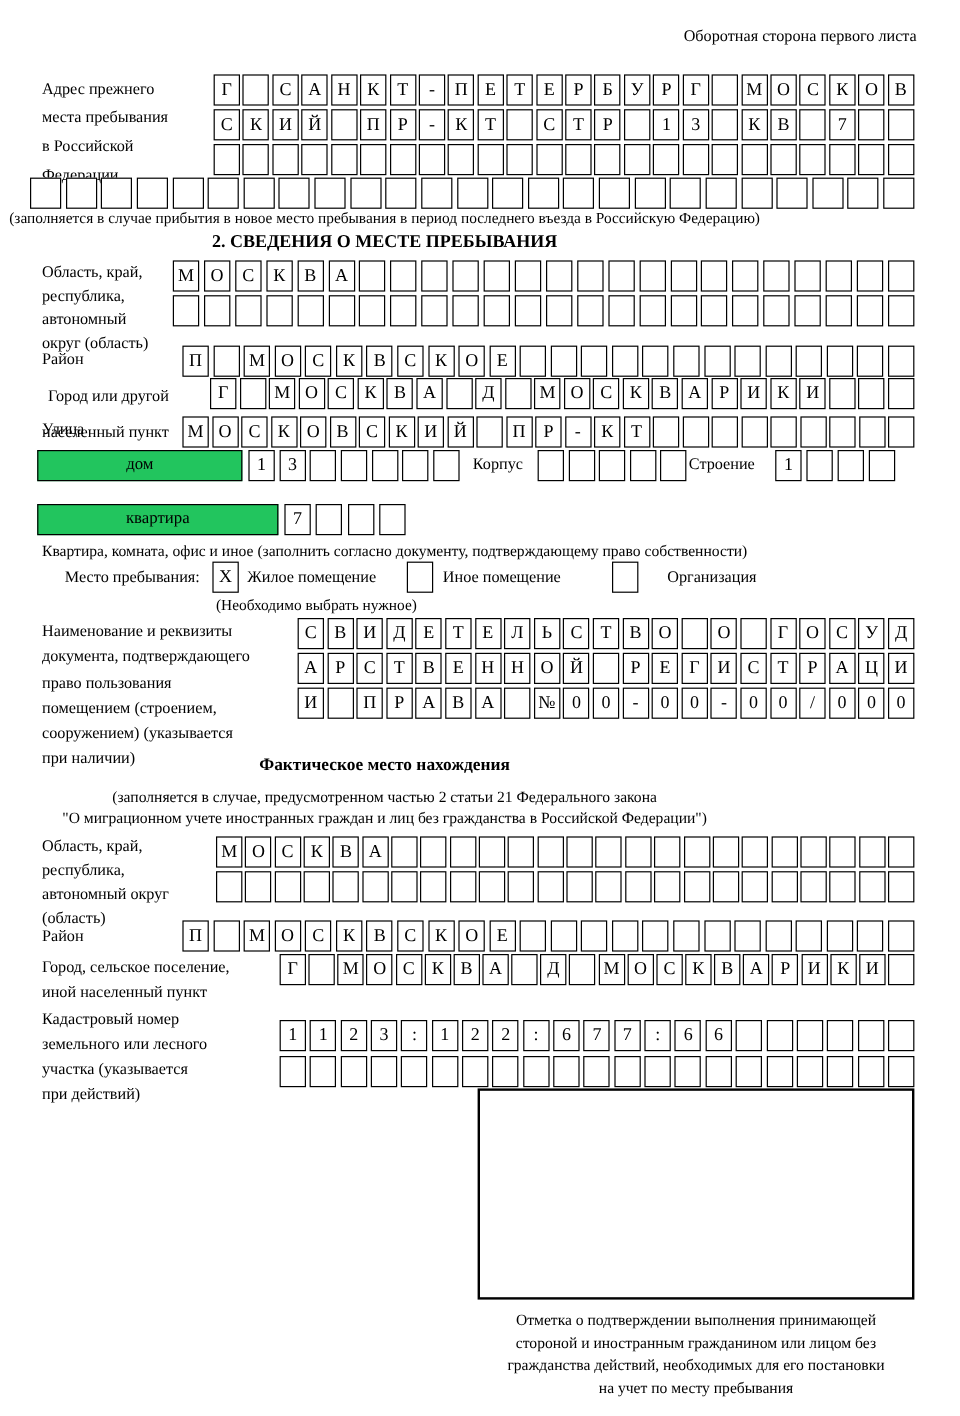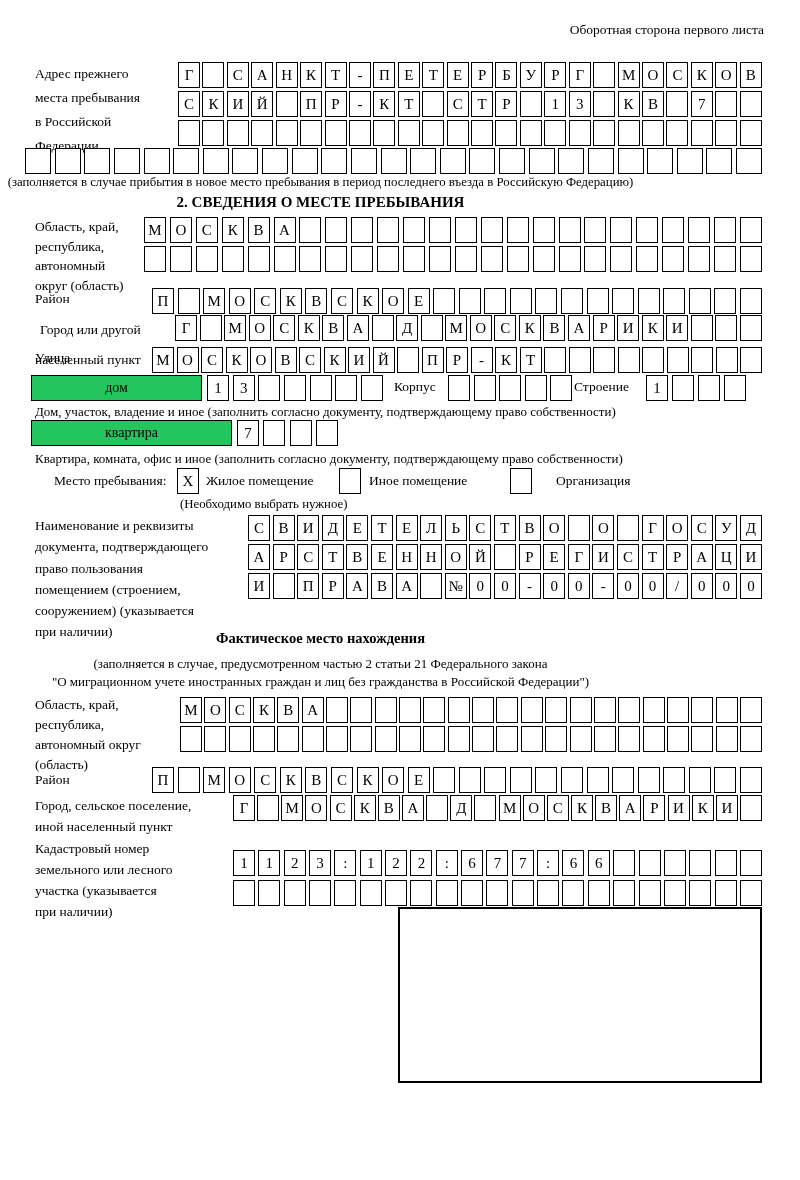--- a/index.html
+++ b/index.html
@@ -305,21 +305,20 @@
       <div class="cell"></div>
       <div class="cell"></div>
     </div>
   <div class="lbl" style="left:574px;top:379px;">Строение</div>
   <div class="cellrow" style="left:646px;top:375px;width:100px;">
       <div class="cell">1</div>
       <div class="cell"></div>
       <div class="cell"></div>
       <div class="cell"></div>
     </div>
-  <div class="note" style="left:35px;top:404px;font-size:13px;">Дом, участок, владение и иное (заполнить согласно документу, подтверждающему право собственности)</div>
 
   <div class="labelbox" style="left:31px;top:420px;width:201px;">квартира</div>
   <div class="cellrow" style="left:237px;top:420px;width:101px;">
       <div class="cell">7</div>
       <div class="cell"></div>
       <div class="cell"></div>
       <div class="cell"></div>
     </div>
   <div class="note" style="left:35px;top:451px;font-size:13px;">Квартира, комната, офис и иное (заполнить согласно документу, подтверждающему право собственности)</div>
 
@@ -520,21 +519,21 @@
       <div class="cell">Р</div>
       <div class="cell">И</div>
       <div class="cell">К</div>
       <div class="cell">И</div>
       <div class="cell"></div>
     </div>
 
   <div class="lbl" style="left:35px;top:838px;line-height:21px;">Кадастровый номер
 земельного или лесного
 участка (указывается
-при наличии)</div>
+при действий)</div>
   <div class="cellrow" style="left:233px;top:850px;width:529px;">
       <div class="cell">1</div>
       <div class="cell">1</div>
       <div class="cell">2</div>
       <div class="cell">3</div>
       <div class="cell">:</div>
       <div class="cell">1</div>
       <div class="cell">2</div>
       <div class="cell">2</div>
       <div class="cell">:</div>
@@ -569,14 +568,18 @@
       <div class="cell"></div>
       <div class="cell"></div>
       <div class="cell"></div>
       <div class="cell"></div>
       <div class="cell"></div>
       <div class="cell"></div>
       <div class="cell"></div>
     </div>
 
   <div class="stampbox" style="left:398px;top:907px;width:364px;height:176px;"></div>
+  <div class="lbl" style="left:398px;top:1090px;width:364px;text-align:center;line-height:19px;font-size:13px;">Отметка о подтверждении выполнения принимающей
+стороной и иностранным гражданином или лицом без
+гражданства действий, необходимых для его постановки
+на учет по месту пребывания</div>
 
 </div>
 
 </body></html>

